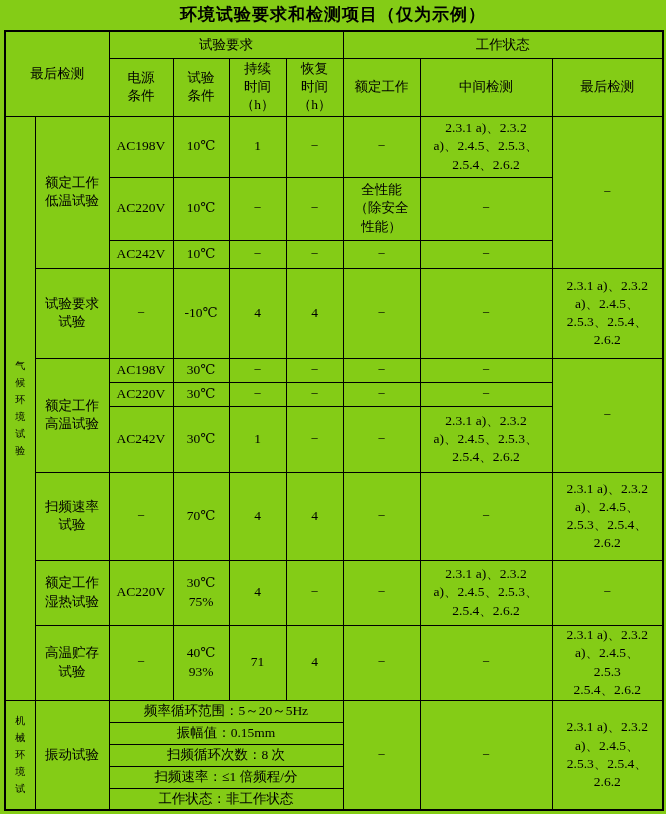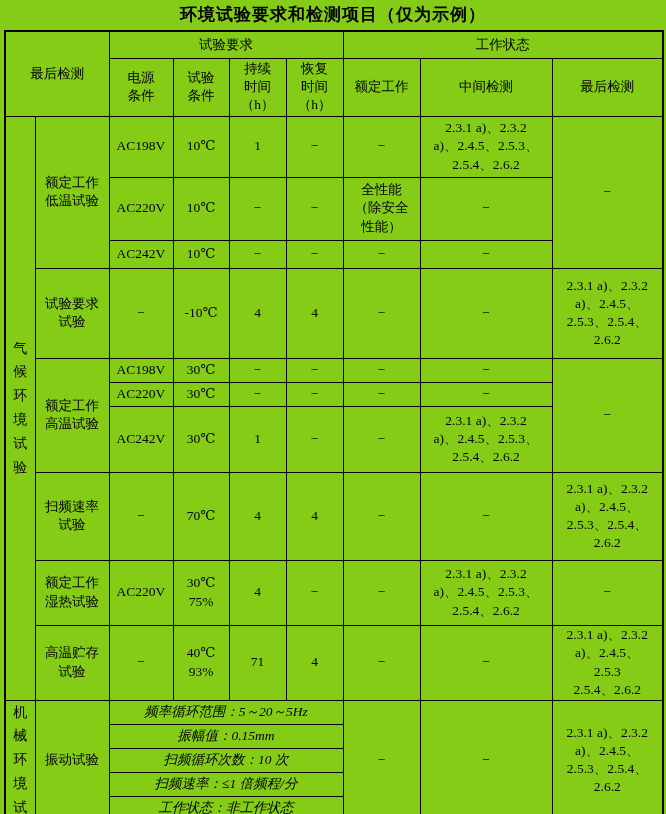--- a/index.html
+++ b/index.html
@@ -6,23 +6,23 @@
   .page{position:relative;width:666px;height:814px;background:#84cc16;
         font-family:"Liberation Serif","DejaVu Serif",serif;color:#000;overflow:hidden;}
   .title{position:absolute;top:3px;left:0;width:100%;text-align:center;
          font-size:17px;font-weight:bold;letter-spacing:1px;}
   table.env{position:absolute;top:30px;left:4px;border-collapse:collapse;table-layout:fixed;
             width:658px;border:2px solid #000;}
   table.env td{border:1px solid #000;font-size:13.5px;text-align:center;vertical-align:middle;
                padding:0 1px;line-height:1.35;overflow:hidden;}
   .pre{white-space:pre-line;}
   .left{text-align:left;padding-left:2px;}
-  .vcell span{display:inline-block;width:1em;word-break:break-all;line-height:1.7;font-size:14px;}
+  .vcell span{display:inline-block;width:1em;word-break:break-all;line-height:1.7;font-size:10px;}
   .hdr{font-size:14px;margin-left:20px;}
-  .spec{font-size:13.5px;font-style:italic;}
+  .spec{font-size:13.5px;}
 </style>
 </head>
 <body>
 
 <div class="page">
   <div class="title">环境试验要求和检测项目（仅为示例）</div>
 
   <table class="env">
     <colgroup>
       <col style="width:30px">
@@ -190,21 +190,21 @@
       <td rowspan="5">−</td>
       <td rowspan="5" class="pre left">2.3.1 a)、2.3.2
 a)、2.4.5、
 2.5.3、2.5.4、
 2.6.2</td>
     </tr>
     <tr style="height:22px">
       <td colspan="4" class="left spec">振幅值：0.15mm</td>
     </tr>
     <tr style="height:22px">
-      <td colspan="4" class="left spec">扫频循环次数：10 次</td>
+      <td colspan="4" class="left spec">扫频循环次数：8 次</td>
     </tr>
     <tr style="height:22px">
       <td colspan="4" class="left spec">扫频速率：≤1 倍频程/分</td>
     </tr>
     <tr style="height:22px">
       <td colspan="4" class="left spec">工作状态：非工作状态</td>
     </tr>
   </tbody>
     </table>
 </div>

